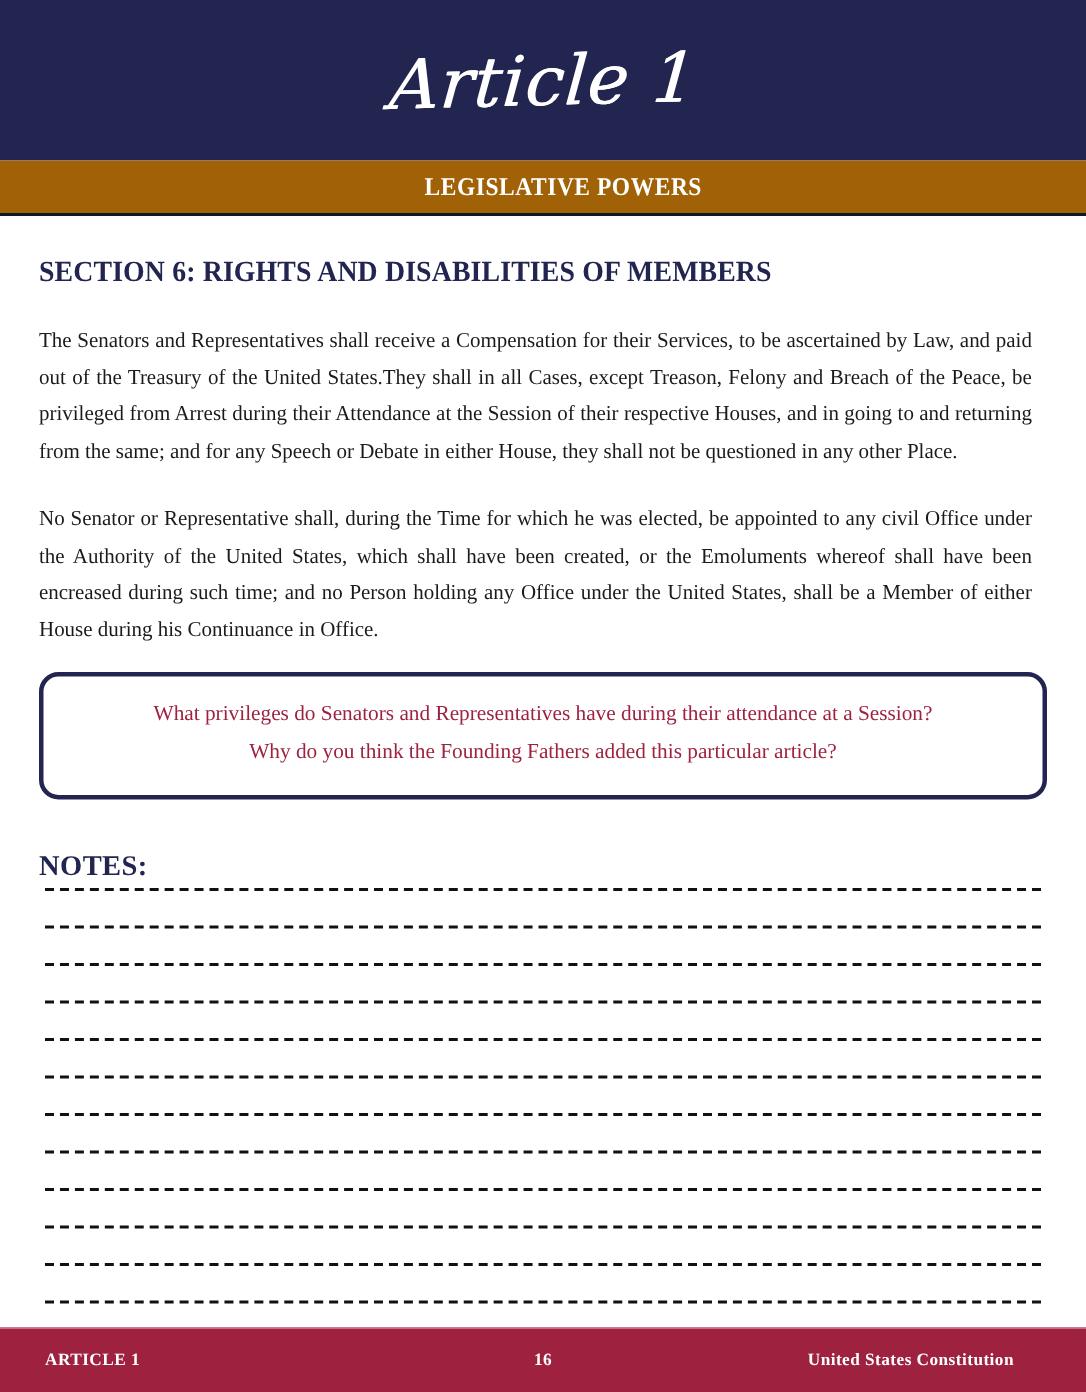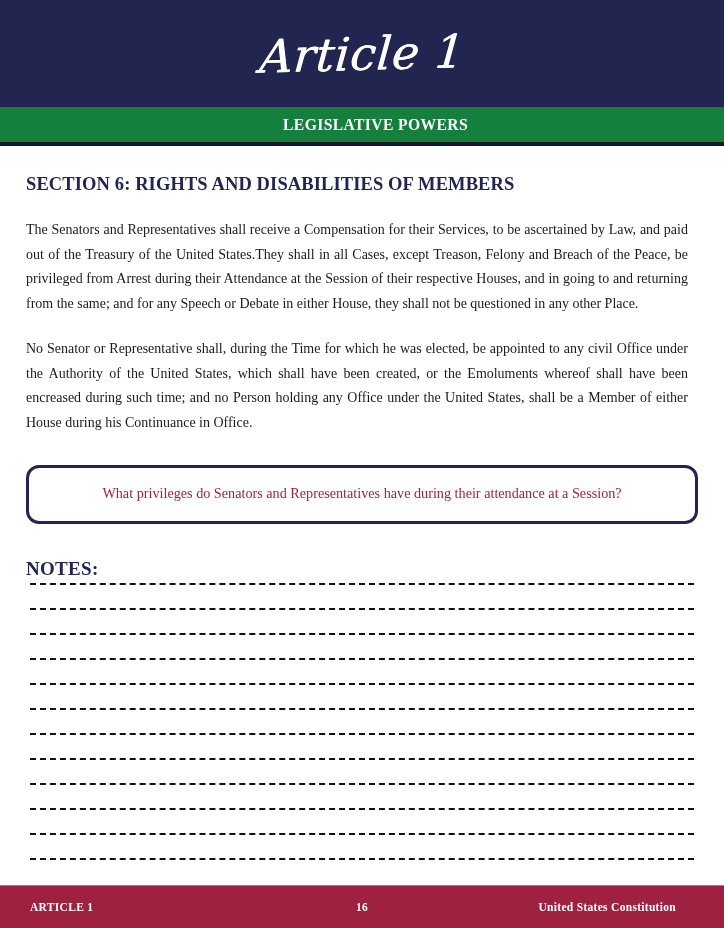--- a/index.html
+++ b/index.html
@@ -29,25 +29,25 @@
     font-size: 46px;
     font-style: italic;
     font-weight: 400;
     letter-spacing: 0.5px;
     transform: skewX(-6deg) rotate(-1.5deg);
     text-shadow: 0.5px 0 0 #ffffff;
   }
 
   .header-crimson {
     height: 35px;
-    background: #15803d;
+    background: #a16207;
     display: flex;
     align-items: center;
     justify-content: center;
-    border-bottom: 4px solid #0f172a;
+    border-bottom: 2px solid #0f172a;
     padding-left: 28px;
   }
   .header-crimson-label {
     color: #ffffff;
     font-family: "Liberation Serif", serif;
     font-weight: bold;
     font-size: 17px;
     letter-spacing: 0.4px;
     transform: scaleX(0.92);
   }
@@ -75,21 +75,21 @@
     font-size: 14.2px;
     line-height: 1.74;
     text-align: justify;
     transform: scaleX(0.985);
     transform-origin: left center;
   }
   .body-paragraph:first-of-type { margin-top: 22px; }
 
   
   .question-box {
-    margin-top: 30px;
+    margin-top: 15px;
     border: 3px solid #232551;
     border-radius: 13px;
     padding: 13px 20px 15px 20px;
     text-align: center;
   }
   .question-line {
     color: #9e2240;
     font-family: "Liberation Serif", serif;
     font-size: 14.2px;
     line-height: 1.8;
@@ -159,20 +159,21 @@
 
 <div class="content">
 
   <div class="section-heading">SECTION 6: RIGHTS AND DISABILITIES OF MEMBERS</div>
 
   <p class="body-paragraph">The Senators and Representatives shall receive a Compensation for their Services, to be ascertained by Law, and paid out of the Treasury of the United States.They shall in all Cases, except Treason, Felony and Breach of the Peace, be privileged from Arrest during their Attendance at the Session of their respective Houses, and in going to and returning from the same; and for any Speech or Debate in either House, they shall not be questioned in any other Place.</p>
   <p class="body-paragraph">No Senator or Representative shall, during the Time for which he was elected, be appointed to any civil Office under the Authority of the United States, which shall have been created, or the Emoluments whereof shall have been encreased during such time; and no Person holding any Office under the United States, shall be a Member of either House during his Continuance in Office.</p>
 
   <div class="question-box">
     <div class="question-line">What privileges do Senators and Representatives have during their attendance at a Session?</div>
+    <div class="question-line">Why do you think the Founding Fathers added this particular article?</div>
   </div>
 
   <div class="notes-label">NOTES:</div>
   <div class="notes-lines" id="notes-lines">
       <div class="note-line"></div>
       <div class="note-line"></div>
       <div class="note-line"></div>
       <div class="note-line"></div>
       <div class="note-line"></div>
       <div class="note-line"></div>

